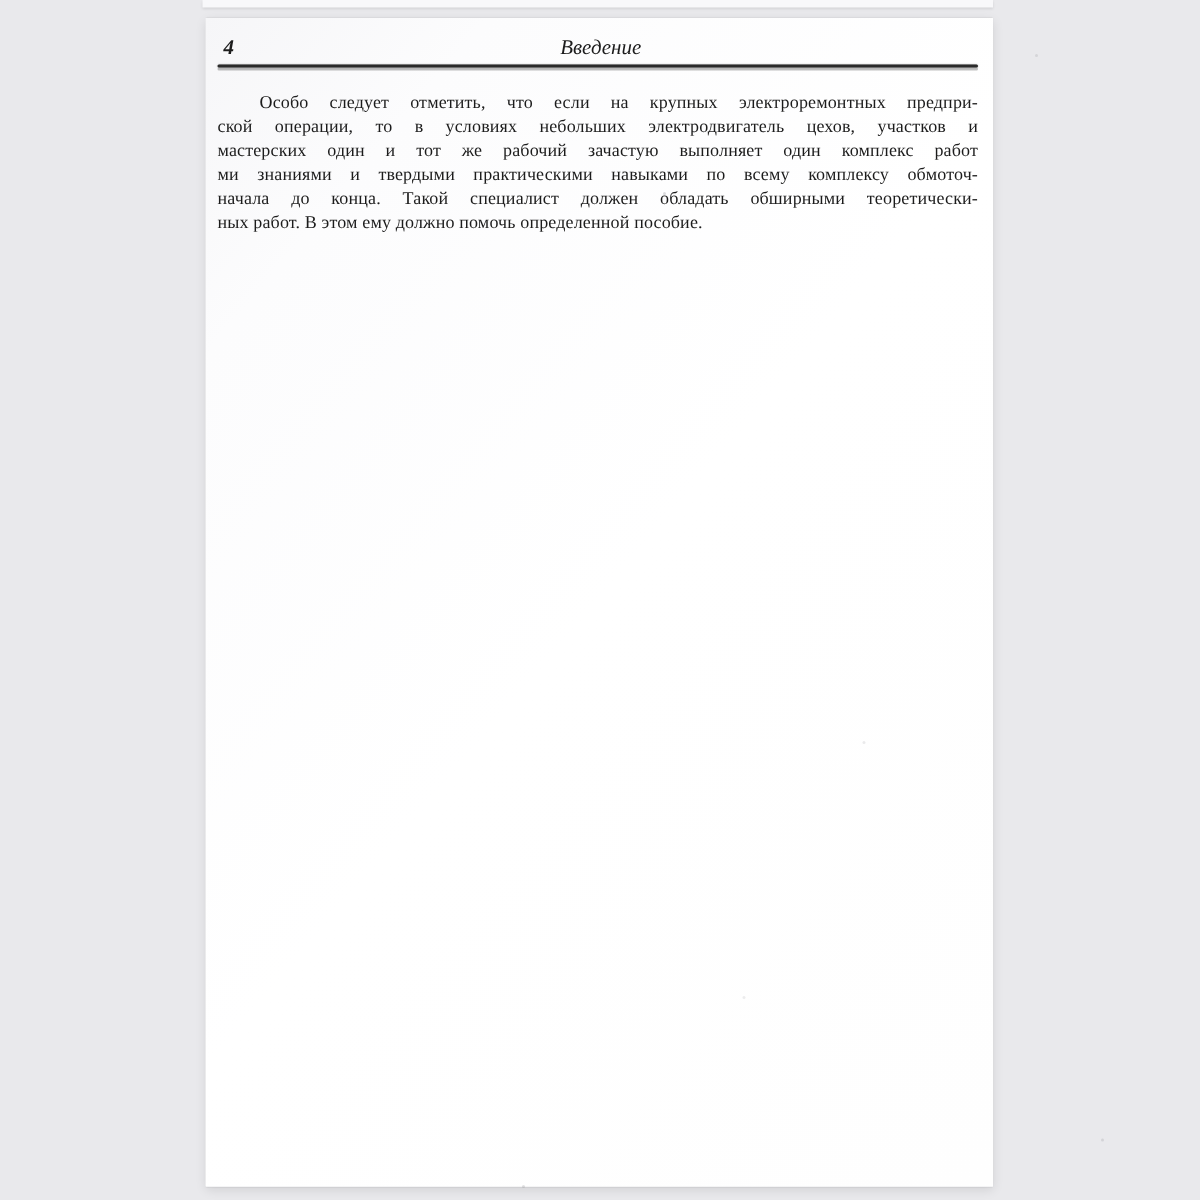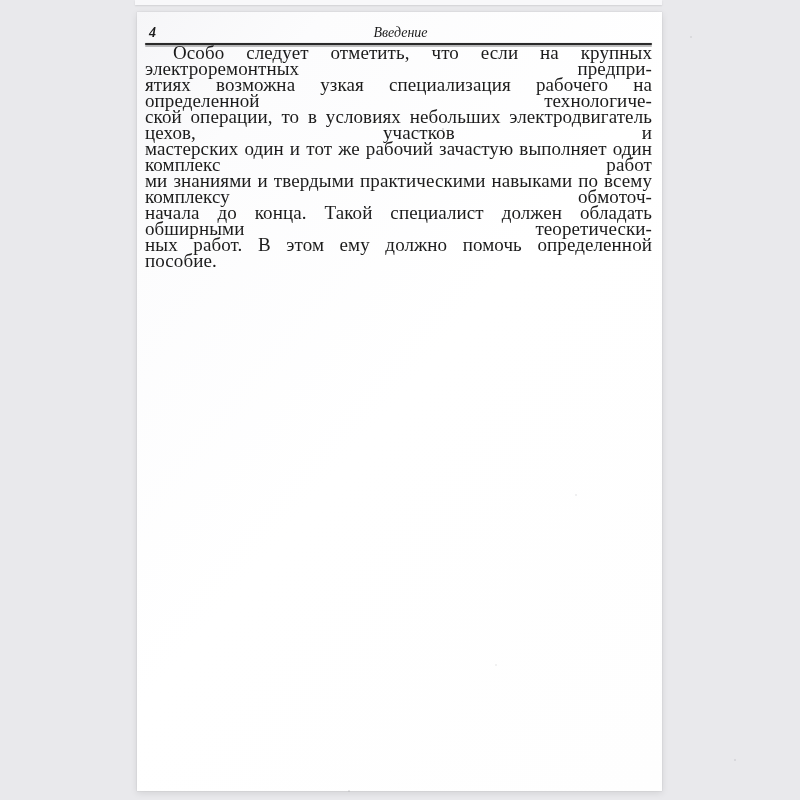--- a/index.html
+++ b/index.html
@@ -71,21 +71,22 @@
 
   
   .header-rule {
     height: 2px;
     background: #2a2a2a;
     border-radius: 1px;
     box-shadow: 0 2px 0 rgba(45,45,45,0.30), 0 0 1px rgba(0,0,0,0.4);
   }
 
   .body-paragraph {
-    font-size: 19px;
+    margin-top: 15px;
+    font-size: 12px;
     line-height: 16px;
     letter-spacing: 0.1px;
   }
   .text-line {
     text-align: justify;
     text-align-last: justify;
     white-space: normal;
   }
   .text-line.indent {
     text-indent: 28px;
@@ -120,21 +121,20 @@
 
     <div class="page-header">
       <span class="page-number">4</span>
       <span class="running-title">Введение</span>
     </div>
 
     <div class="header-rule"></div>
 
     <div class="body-paragraph">
       <div class="text-line indent">Особо следует отметить, что если на крупных электроремонтных предпри-</div>
-      <div class="text-line">ятиях возможна узкая специализация рабочего на определенной технологиче-</div>
       <div class="text-line">ской операции, то в условиях небольших электродвигатель цехов, участков и</div>
       <div class="text-line">мастерских один и тот же рабочий зачастую выполняет один комплекс работ</div>
       <div class="text-line">ми знаниями и твердыми практическими навыками по всему комплексу обмоточ-</div>
       <div class="text-line">начала до конца. Такой специалист должен обладать обширными теоретически-</div>
       <div class="text-line last">ных работ. В этом ему должно помочь определенной пособие.</div>
     </div>
 
     <span class="speck s1"></span>
     <span class="speck s2"></span>
     <span class="speck s3"></span>

